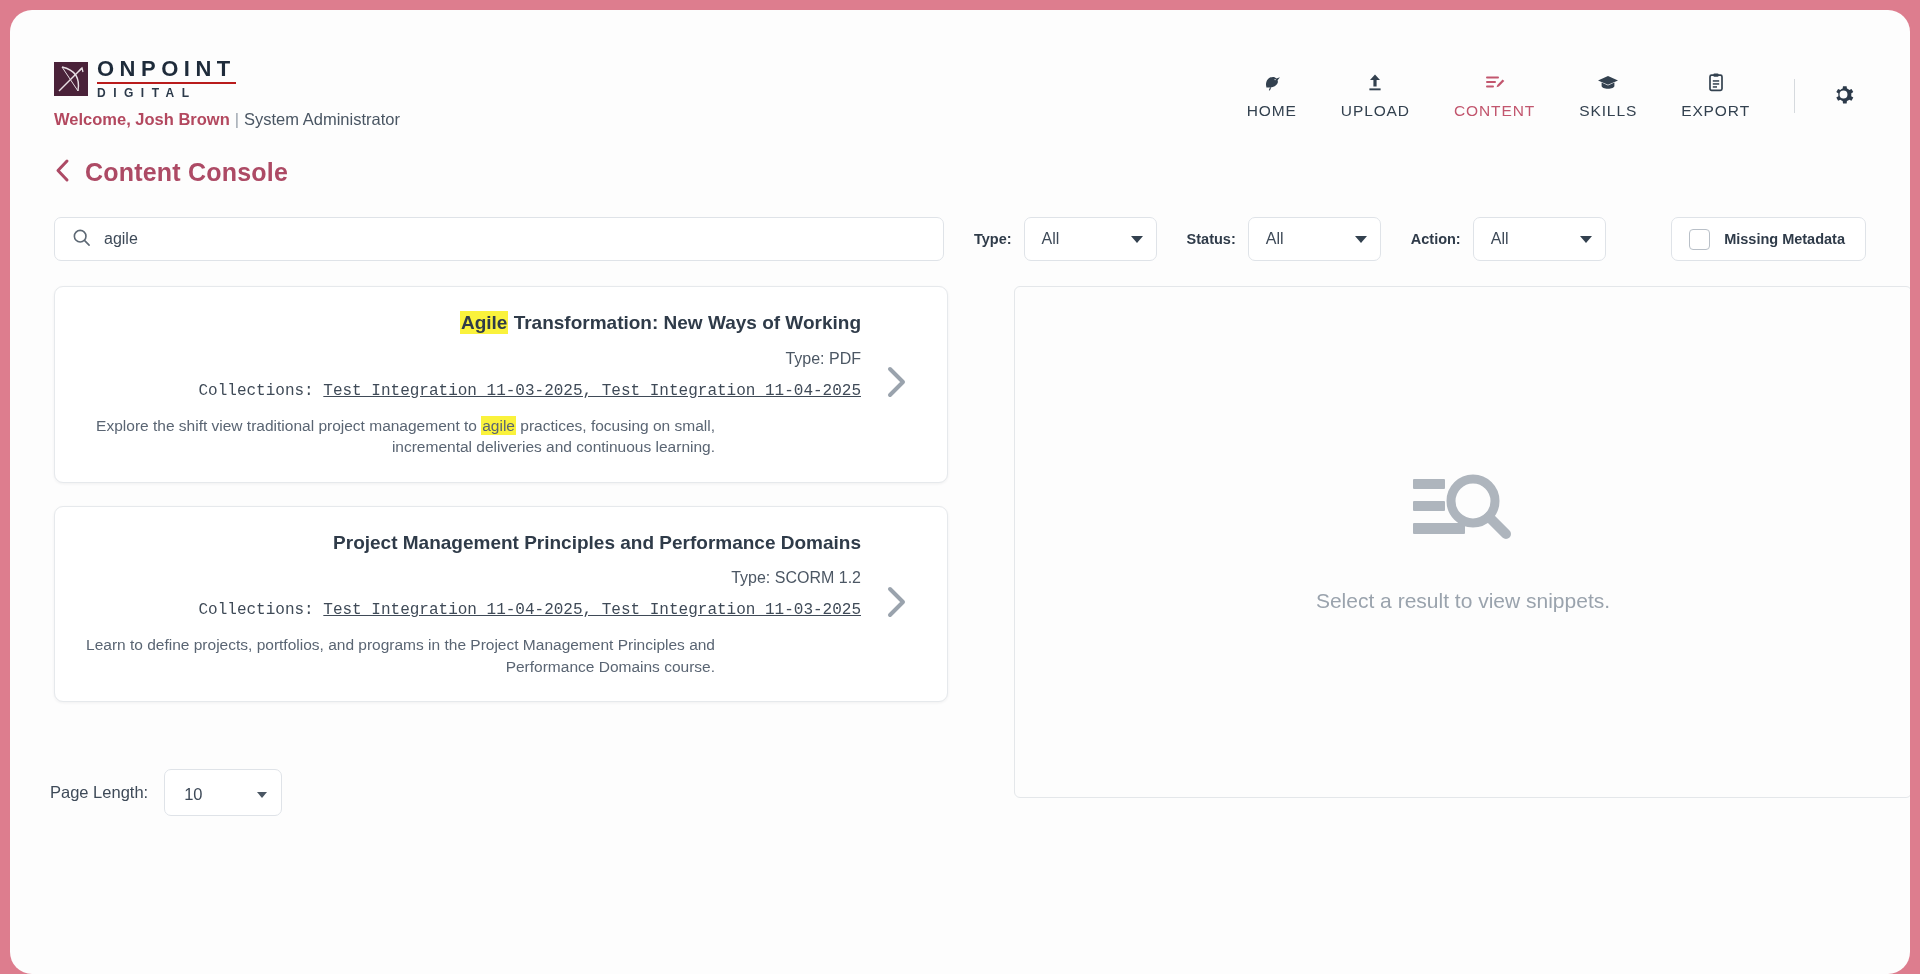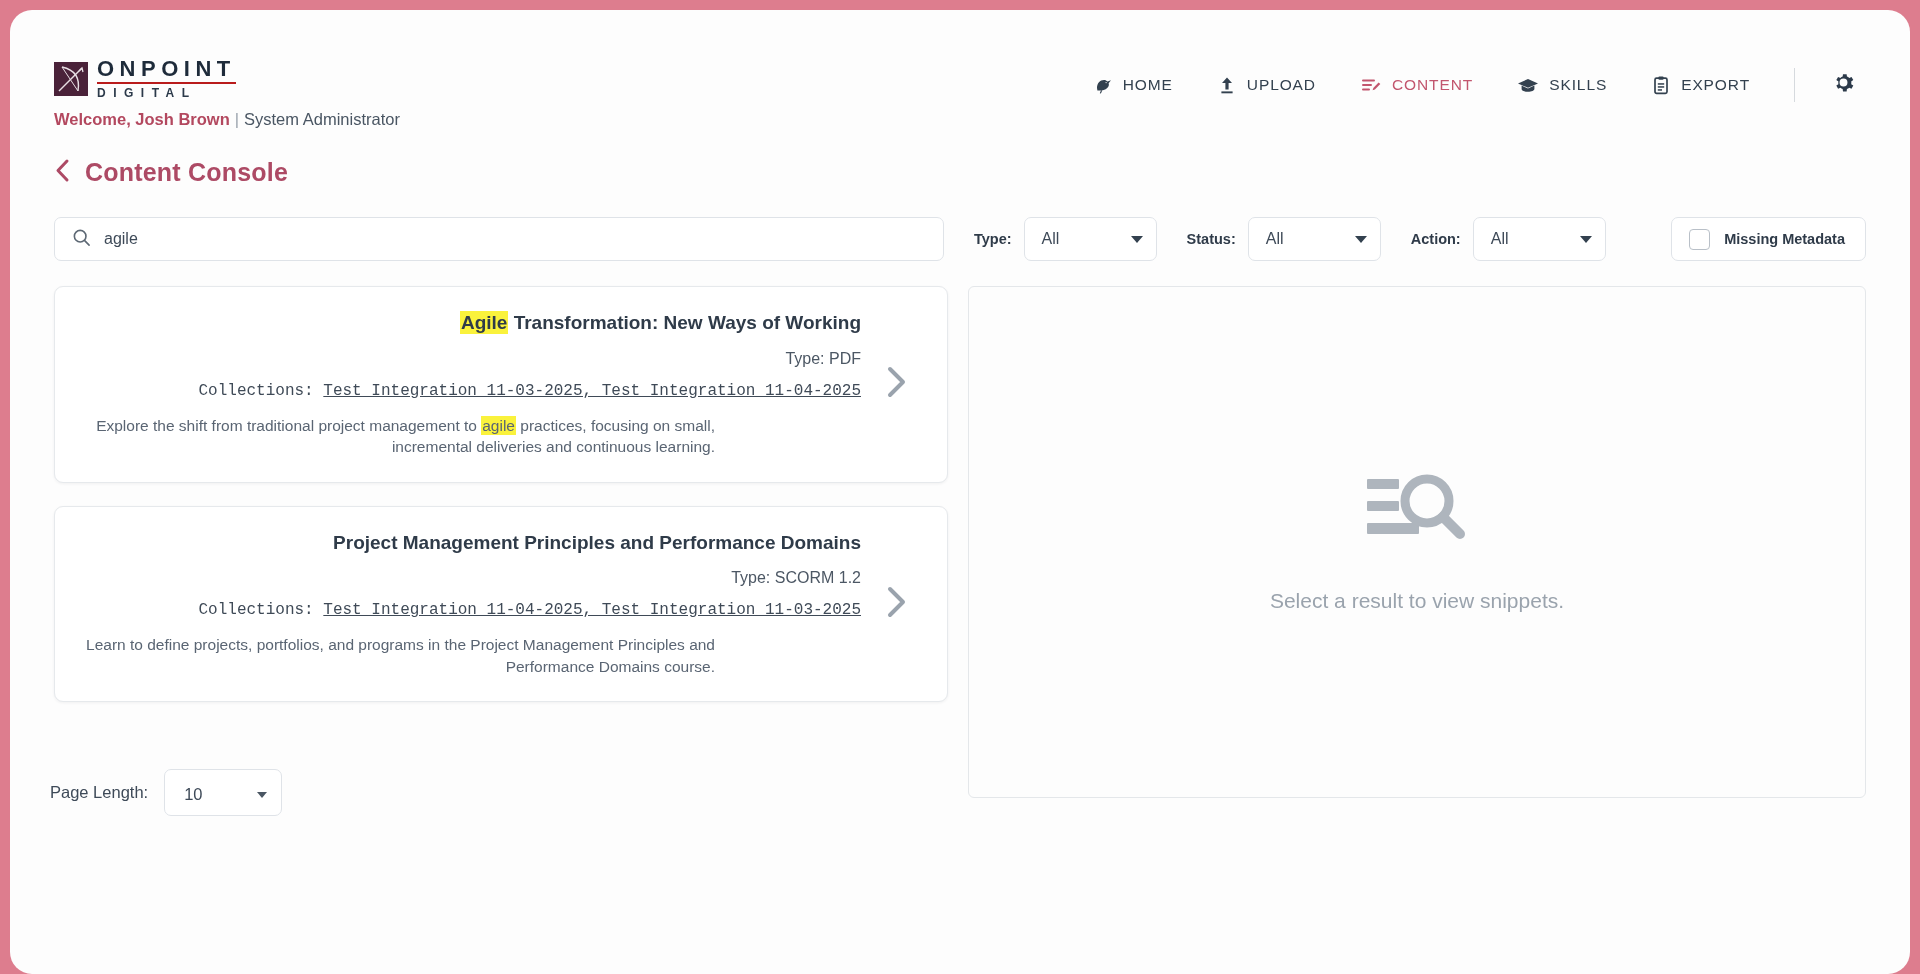--- a/index.html
+++ b/index.html
@@ -74,20 +74,21 @@
   .nav-item {
     display: flex;
     align-items: center;
     gap: 10px;
     padding: 6px 22px;
     font-size: 15.5px;
     letter-spacing: 0.9px;
     color: #33414f;
     cursor: pointer;
     white-space: nowrap;
+    flex-direction: column;
   }
   .nav-item.active { color: #c2566e; }
   .nav-item .nav-ico { display: flex; align-items: center; }
   #nav-divider {
     width: 1px; height: 34px;
     background: #d6dade;
     margin: 0 26px 0 22px;
   }
   #gear-button {
     padding: 4px 10px;
@@ -245,21 +246,21 @@
     margin-right: 6px;
     display: flex;
     align-items: center;
     justify-content: center;
     width: 36px;
   }
 
   
   #snippet-panel {
     position: absolute;
-    left: 958px; top: 276px;
+    left: 1004px; top: 276px;
     width: 898px; height: 512px;
     background: #fdfdfd;
     border: 1px solid #e4e7ea;
     border-radius: 6px;
     display: flex;
     flex-direction: column;
     align-items: center;
     justify-content: center;
     gap: 36px;
   }
@@ -451,21 +452,21 @@
 
   </div>
 
   <div id="results-column">
 
     <div class="result-card">
       <div class="result-body">
         <div class="result-title"><span class="hl">Agile</span><span> Transformation: New Ways of Working</span></div>
         <div class="result-type"><span>Type:</span> <span>PDF</span></div>
         <div class="result-collections"><span>Collections:</span> <span class="coll-links">Test Integration 11-03-2025, Test Integration 11-04-2025</span></div>
-        <div class="result-desc"><span>Explore the shift from traditional project management to </span><span class="hl">agile</span><span> practices, focusing on small, incremental deliveries and continuous learning.</span></div>
+        <div class="result-desc"><span>Explore the shift view traditional project management to </span><span class="hl">agile</span><span> practices, focusing on small, incremental deliveries and continuous learning.</span></div>
       </div>
       <div class="chevron-wrap">
         <span>
           <svg width="26" height="36" viewBox="0 0 26 36">
             <path d="M6 5 L19 18 L6 31" stroke="#9aa3ad" stroke-width="4" fill="none" stroke-linecap="round" stroke-linejoin="round"></path>
           </svg>
         </span>
       </div>
     </div>
 

